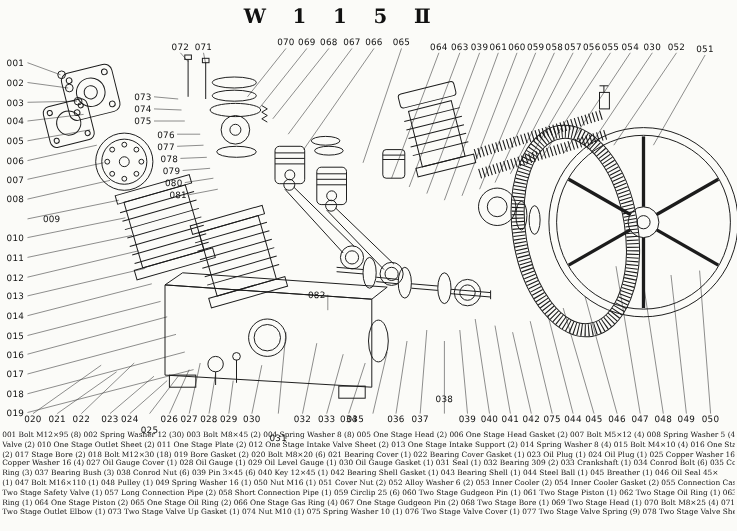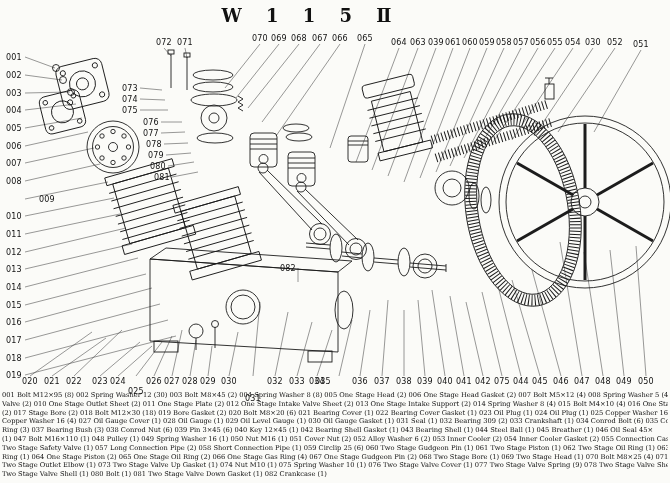--- a/index.html
+++ b/index.html
@@ -335,21 +335,21 @@
       <div class="part-label" style="left: 182px; top: 377px;">028</div>
       <div class="part-label" style="left: 200px; top: 377px;">029</div>
       <div class="part-label" style="left: 221px; top: 377px;">030</div>
       <div class="part-label" style="left: 245px; top: 394px;">031</div>
       <div class="part-label" style="left: 267px; top: 377px;">032</div>
       <div class="part-label" style="left: 289px; top: 377px;">033</div>
       <div class="part-label" style="left: 309px; top: 377px;">034</div>
       <div class="part-label" style="left: 315px; top: 377px; text-align: center;">035</div>
       <div class="part-label" style="left: 352px; top: 377px;">036</div>
       <div class="part-label" style="left: 374px; top: 377px;">037</div>
-      <div class="part-label" style="left: 396px; top: 377px;">038</div>
+      <div class="part-label" style="left: 396px; top: 358px;">038</div>
       <div class="part-label" style="left: 417px; top: 377px;">039</div>
       <div class="part-label" style="left: 437px; top: 377px;">040</div>
       <div class="part-label" style="left: 456px; top: 377px;">041</div>
       <div class="part-label" style="left: 475px; top: 377px;">042</div>
       <div class="part-label" style="left: 494px; top: 377px;">075</div>
       <div class="part-label" style="left: 513px; top: 377px;">044</div>
       <div class="part-label" style="left: 532px; top: 377px;">045</div>
       <div class="part-label" style="left: 553px; top: 377px;">046</div>
       <div class="part-label" style="left: 574px; top: 377px;">047</div>
       <div class="part-label" style="left: 595px; top: 377px;">048</div>
@@ -370,16 +370,15 @@
   <div id="parts-list">
     <div class="pl-line">001 Bolt M12×95 (8) 002 Spring Washer 12 (30) 003 Bolt M8×45 (2) 004 Spring Washer 8 (8) 005 One Stage Head (2) 006 One Stage Head Gasket (2) 007 Bolt M5×12 (4) 008 Spring Washer 5 (4) 009 One Stage</div>
     <div class="pl-line">Valve (2) 010 One Stage Outlet Sheet (2) 011 One Stage Plate (2) 012 One Stage Intake Valve Sheet (2) 013 One Stage Intake Support (2) 014 Spring Washer 8 (4) 015 Bolt M4×10 (4) 016 One Stage Valve Plate</div>
     <div class="pl-line">(2) 017 Stage Bore (2) 018 Bolt M12×30 (18) 019 Bore Gasket (2) 020 Bolt M8×20 (6) 021 Bearing Cover (1) 022 Bearing Cover Gasket (1) 023 Oil Plug (1) 024 Oil Plug (1) 025 Copper Washer 16 (1) 026</div>
     <div class="pl-line">Copper Washer 16 (4) 027 Oil Gauge Cover (1) 028 Oil Gauge (1) 029 Oil Level Gauge (1) 030 Oil Gauge Gasket (1) 031 Seal (1) 032 Bearing 309 (2) 033 Crankshaft (1) 034 Conrod Bolt (6) 035 Conrod (3) 036 Spill Oil</div>
     <div class="pl-line">Ring (3) 037 Bearing Bush (3) 038 Conrod Nut (6) 039 Pin 3×45 (6) 040 Key 12×45 (1) 042 Bearing Shell Gasket (1) 043 Bearing Shell (1) 044 Steel Ball (1) 045 Breather (1) 046 Oil Seal 45×</div>
     <div class="pl-line">(1) 047 Bolt M16×110 (1) 048 Pulley (1) 049 Spring Washer 16 (1) 050 Nut M16 (1) 051 Cover Nut (2) 052 Alloy Washer 6 (2) 053 Inner Cooler (2) 054 Inner Cooler Gasket (2) 055 Connection Case (1) 056</div>
     <div class="pl-line">Two Stage Safety Valve (1) 057 Long Connection Pipe (2) 058 Short Connection Pipe (1) 059 Circlip 25 (6) 060 Two Stage Gudgeon Pin (1) 061 Two Stage Piston (1) 062 Two Stage Oil Ring (1) 063 Two Stage Gas</div>
     <div class="pl-line">Ring (1) 064 One Stage Piston (2) 065 One Stage Oil Ring (2) 066 One Stage Gas Ring (4) 067 One Stage Gudgeon Pin (2) 068 Two Stage Bore (1) 069 Two Stage Head (1) 070 Bolt M8×25 (4) 071 Nut M33×1.5 (1) 072</div>
     <div class="pl-line">Two Stage Outlet Elbow (1) 073 Two Stage Valve Up Gasket (1) 074 Nut M10 (1) 075 Spring Washer 10 (1) 076 Two Stage Valve Cover (1) 077 Two Stage Valve Spring (9) 078 Two Stage Valve Sheet (1 set) 079</div>
-    <div class="pl-line">Two Stage Valve Shell (1) 080 Bolt (1) 081 Two Stage Valve Down Gasket (1) 082 Crankcase (1)</div>
   </div>
 
 </div>
 
 </body></html>

